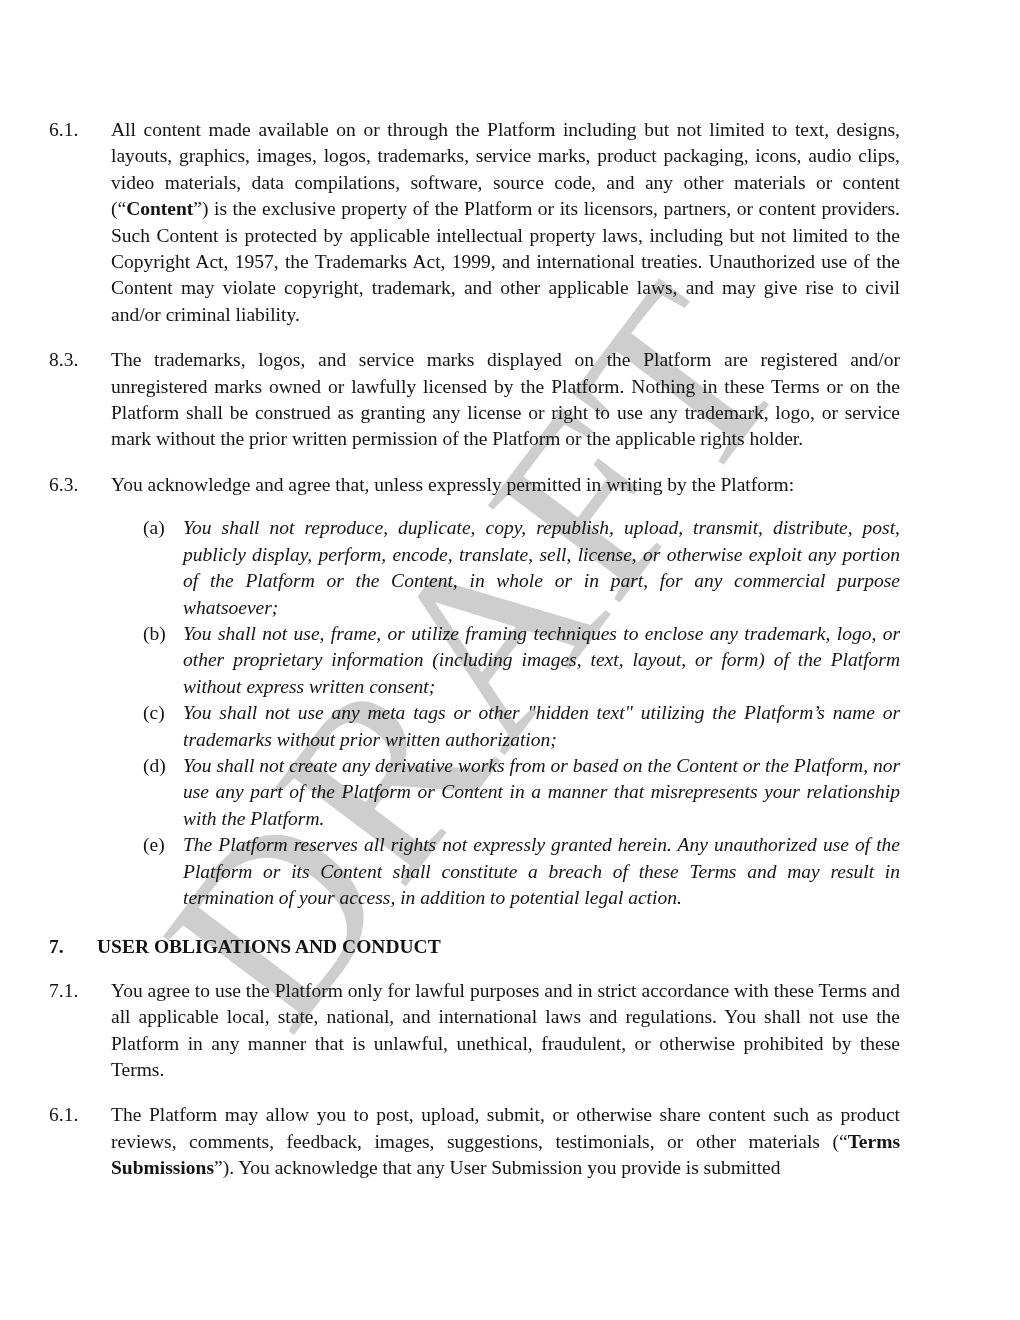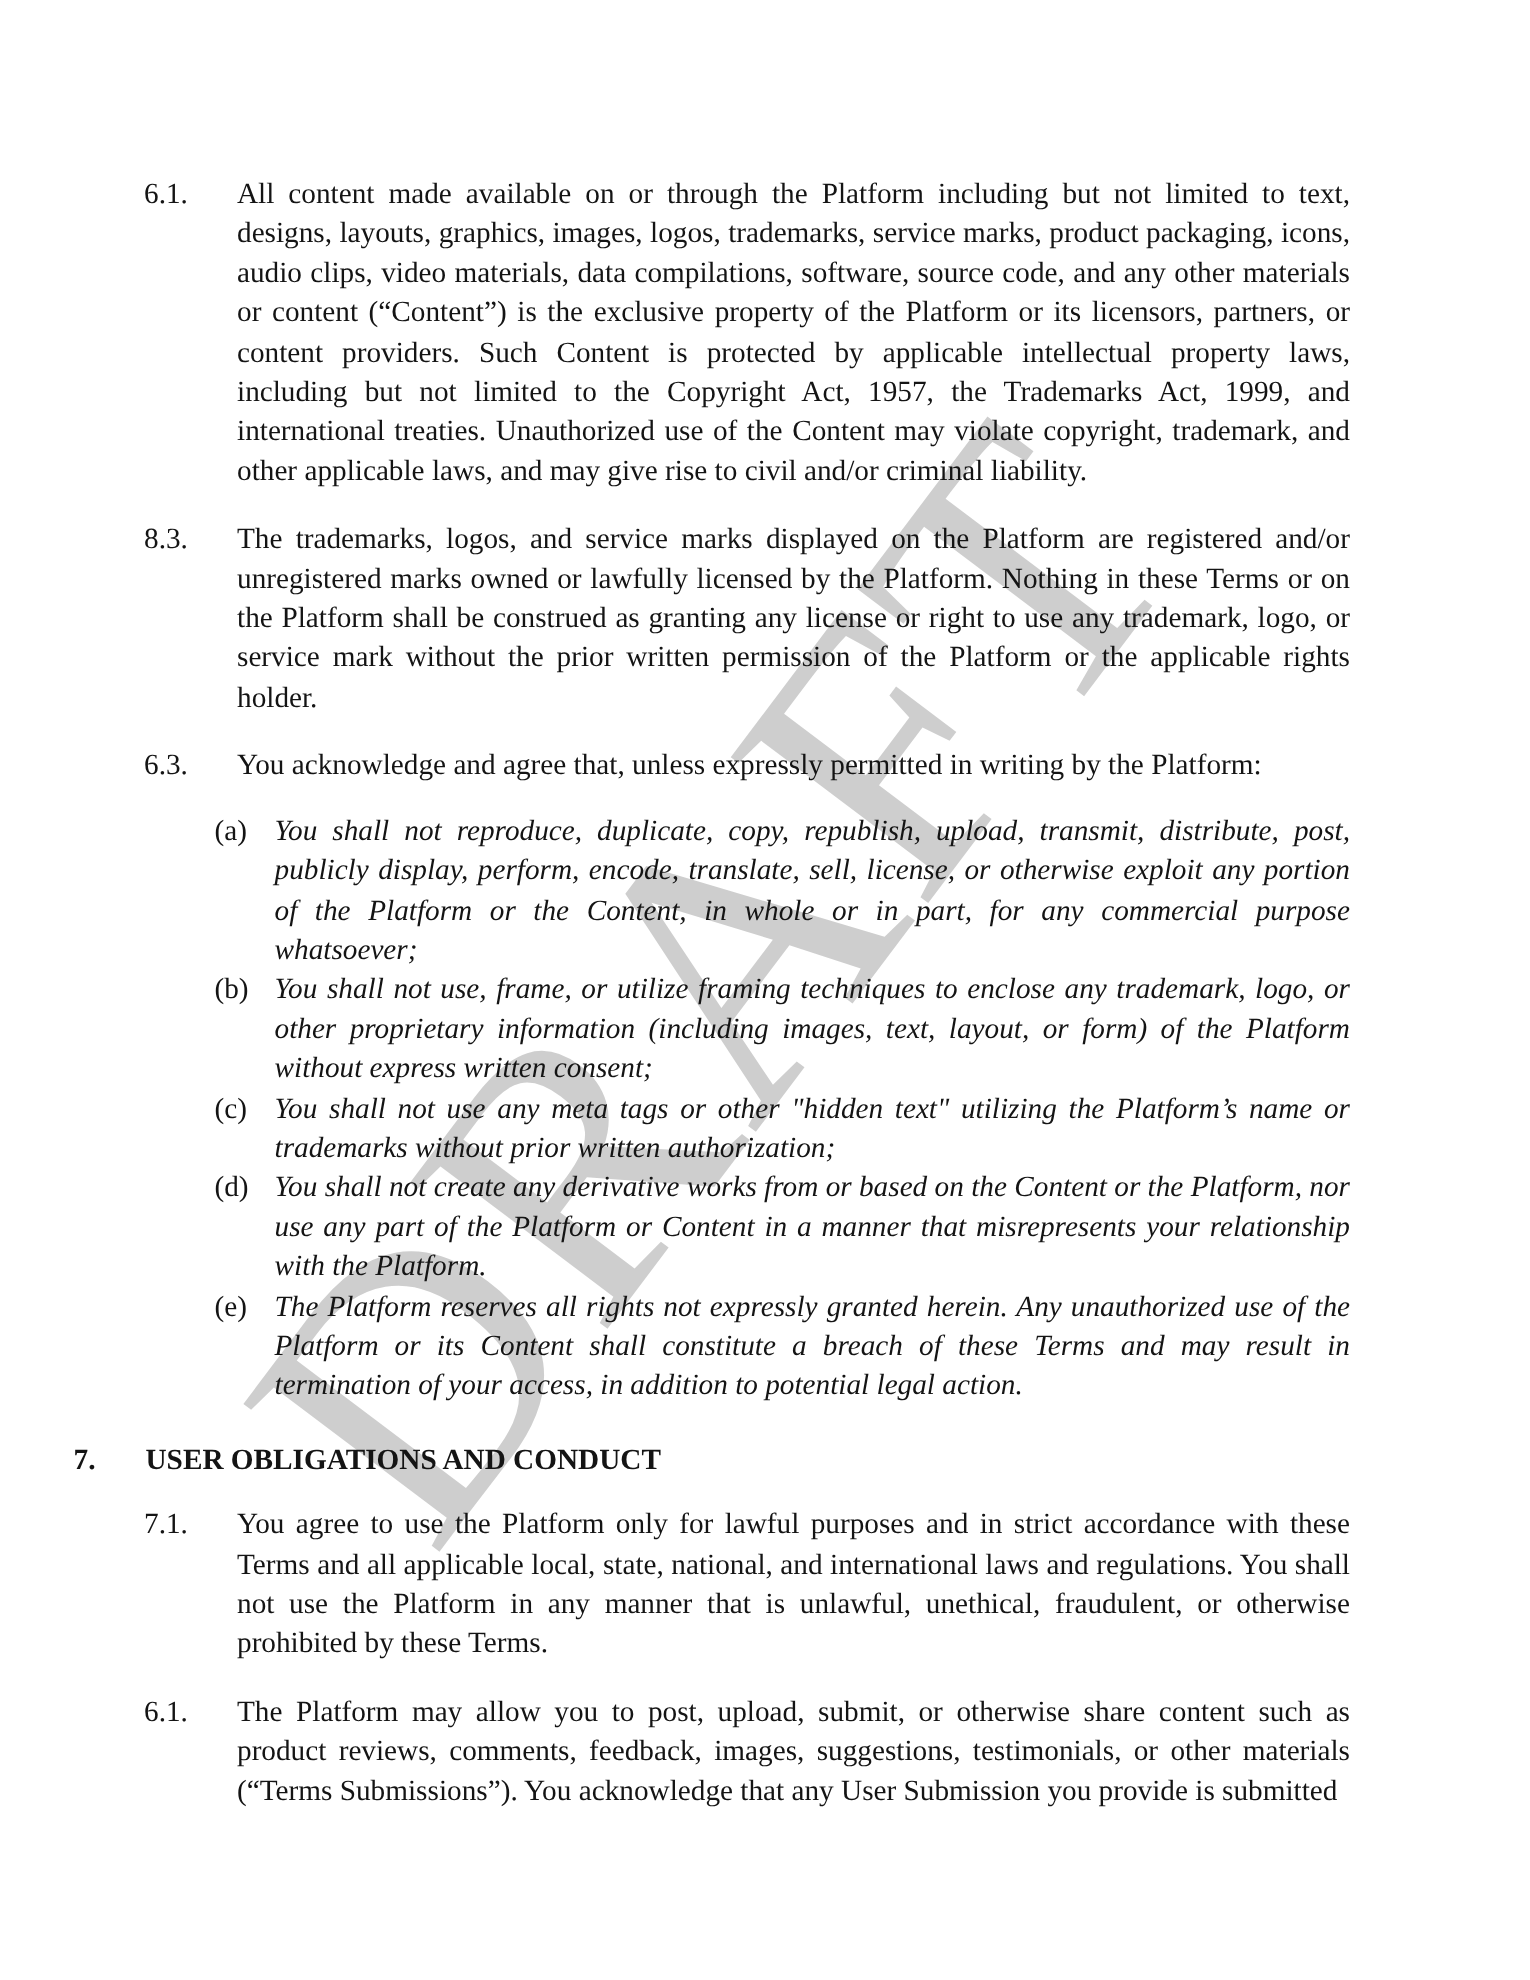--- a/index.html
+++ b/index.html
@@ -41,21 +41,20 @@
     padding: 117px 120px 0 49px;
     font-size: 19.5px;
     line-height: 26.4px;
   }
   .clause {
     display: flex;
     margin: 0 0 19px 0;
   }
   .clause .num {
     flex: 0 0 62px;
-    margin-left: 47px;
   }
   .clause .txt {
     flex: 1 1 auto;
     text-align: justify;
   }
   .heading {
     display: flex;
     font-weight: bold;
     margin: 23px 0 17px 0;
   }
@@ -70,21 +69,21 @@
   }
   .subitem .lab {
     flex: 0 0 40px;
   }
   .subitem .txt {
     flex: 1 1 auto;
     text-align: justify;
     font-style: italic;
   }
   .b {
-    font-weight: normal;
+    font-weight: bold;
   }
 </style>
 </head>
 <body>
 
 <div class="page">
   <div class="watermark">DRAFT</div>
   <div class="doc-body">
       <div class="clause">
         <span class="num">6.1.</span>

